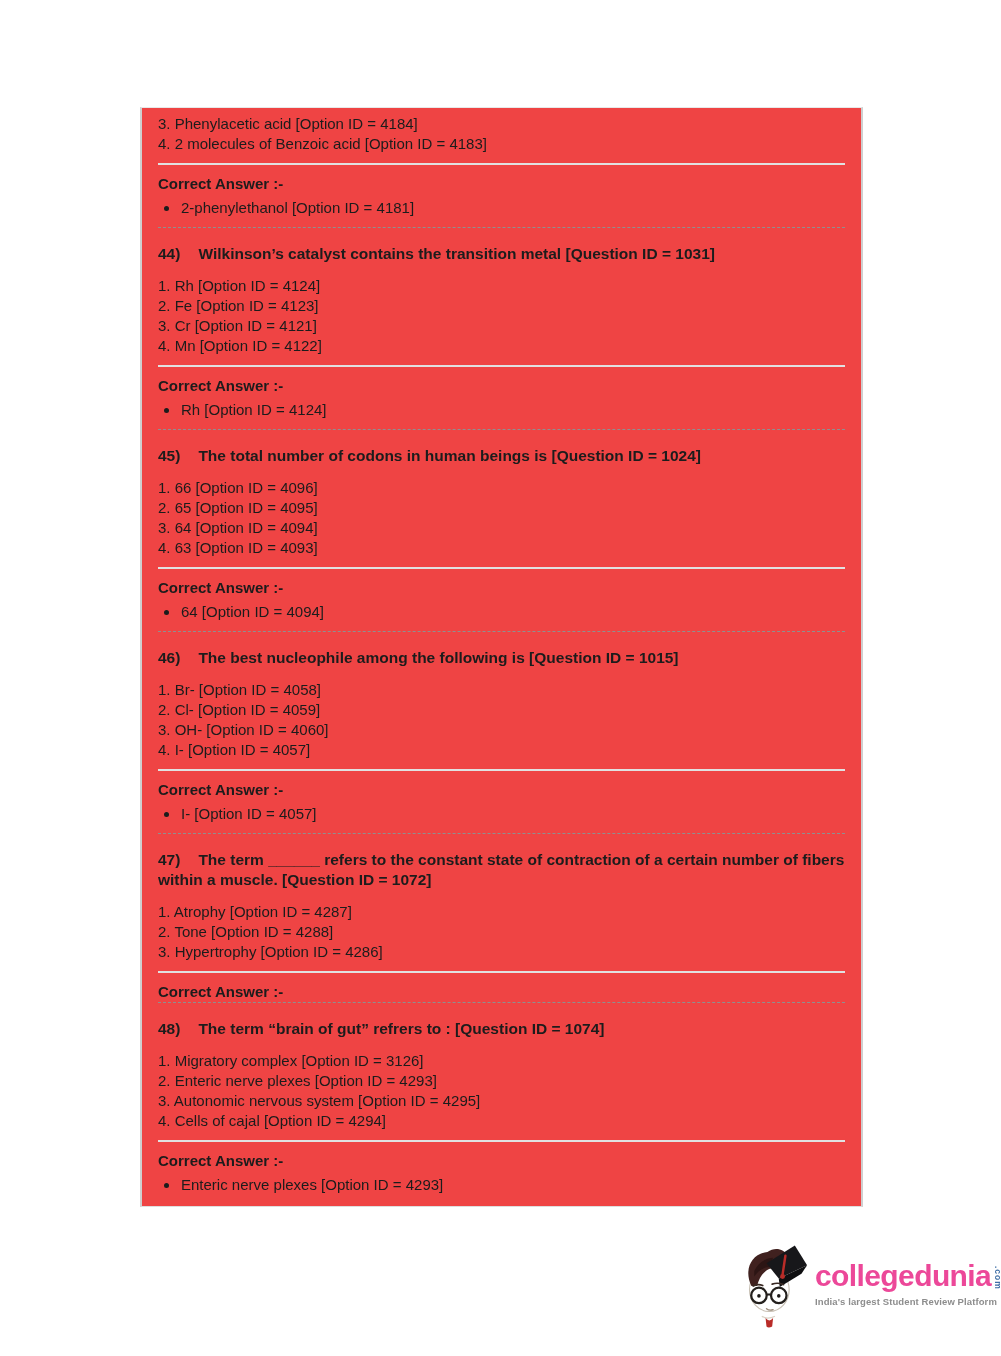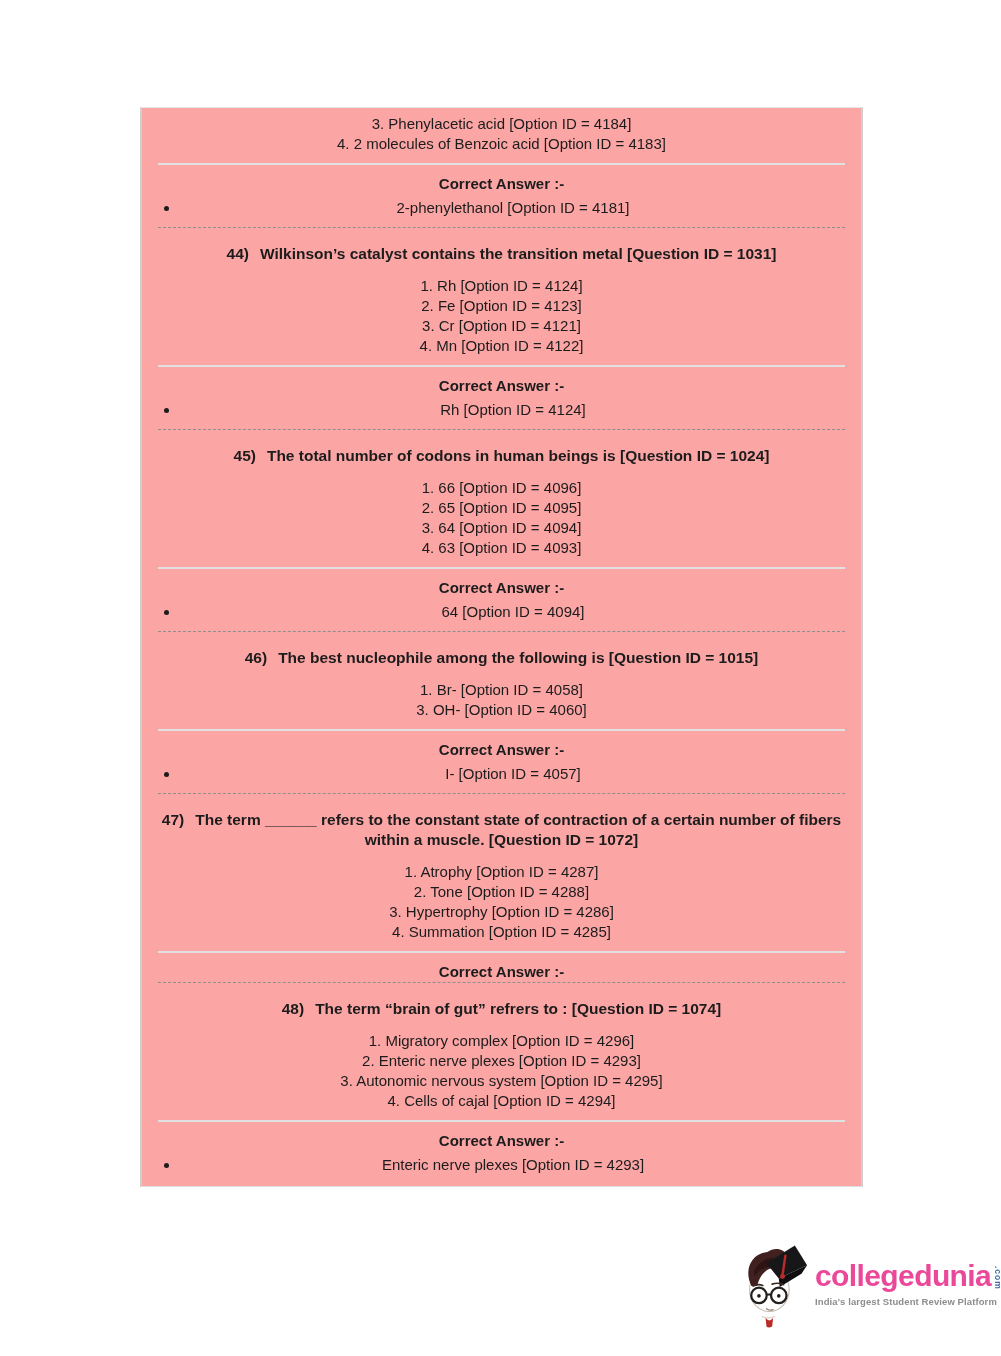--- a/index.html
+++ b/index.html
@@ -21,43 +21,42 @@
     position: absolute;
     left: 140px;
     top: 107px;
     width: 723px;
     box-sizing: border-box;
     border-left: 2px solid #cfcfcf;
     border-right: 2px solid #cfcfcf;
     border-top: 1px solid #e8e8e8;
     border-bottom: 1px solid #dedede;
     padding: 0 16px 2px 16px;
-    background: #fca5a5;
-    text-align: center;
+    background: #ef4444;
   }
 
   .option-list {
     list-style: none;
     margin: 0;
     padding: 0;
   }
   .option-list li {
     line-height: 20px;
   }
   .partial-top .option-list {
     padding-top: 6px;
   }
 
   .q-title {
     font-weight: bold;
     font-size: 15.5px;
     line-height: 20px;
     margin: 16px 0 12px 0;
   }
-  .q-num { margin-right: 11px; }
+  .q-num { margin-right: 18px; }
 
   .sep-solid {
     border-top: 2px solid #e1e1e1;
     margin-top: 9px;
   }
   .sep-dashed {
     border-top: 1px dashed #8f8f8f;
   }
 
   .ca-label {
@@ -163,51 +162,52 @@
     </ul>
     <div class="sep-dashed"></div>
   </section>
 
   <section class="qa-block">
     <div class="q-title">
       <span class="q-num">46)</span><span class="q-text">The best nucleophile among the following is [Question ID = 1015]</span>
     </div>
     <ul class="option-list">
       <li>1. Br- [Option ID = 4058]</li>
+      <li>2. Cl- [Option ID = 4059]</li>
       <li>3. OH- [Option ID = 4060]</li>
+      <li>4. I- [Option ID = 4057]</li>
     </ul>
     <div class="sep-solid"></div>
     <div class="ca-label">Correct Answer :-</div>
     <ul class="answer-list">
       <li>I- [Option ID = 4057]</li>
     </ul>
     <div class="sep-dashed"></div>
   </section>
 
   <section class="qa-block">
     <div class="q-title">
       <span class="q-num">47)</span><span class="q-text">The term ______ refers to the constant state of contraction of a certain number of fibers within a muscle. [Question ID = 1072]</span>
     </div>
     <ul class="option-list">
       <li>1. Atrophy [Option ID = 4287]</li>
       <li>2. Tone [Option ID = 4288]</li>
       <li>3. Hypertrophy [Option ID = 4286]</li>
-      <li>4. Summation [Option ID = 4285]</li>
     </ul>
     <div class="sep-solid"></div>
     <div class="ca-label">Correct Answer :-</div>
     <div class="sep-dashed"></div>
   </section>
 
   <section class="qa-block">
     <div class="q-title">
       <span class="q-num">48)</span><span class="q-text">The term “brain of gut” refrers to : [Question ID = 1074]</span>
     </div>
     <ul class="option-list">
-      <li>1. Migratory complex [Option ID = 4296]</li>
+      <li>1. Migratory complex [Option ID = 3126]</li>
       <li>2. Enteric nerve plexes [Option ID = 4293]</li>
       <li>3. Autonomic nervous system [Option ID = 4295]</li>
       <li>4. Cells of cajal [Option ID = 4294]</li>
     </ul>
     <div class="sep-solid"></div>
     <div class="ca-label">Correct Answer :-</div>
     <ul class="answer-list">
       <li>Enteric nerve plexes [Option ID = 4293]</li>
     </ul>
   </section>

